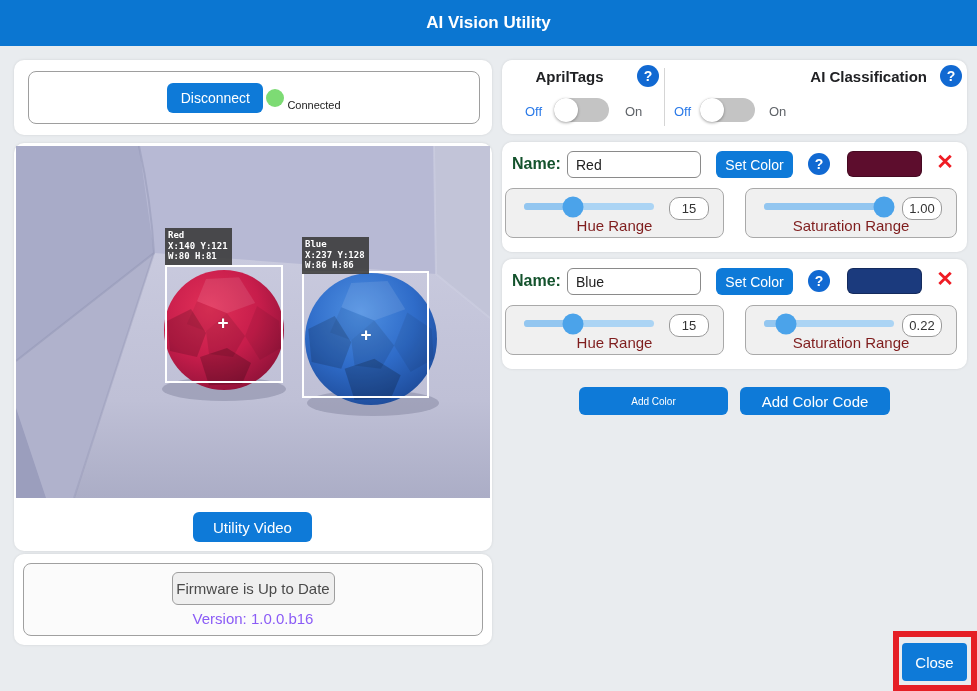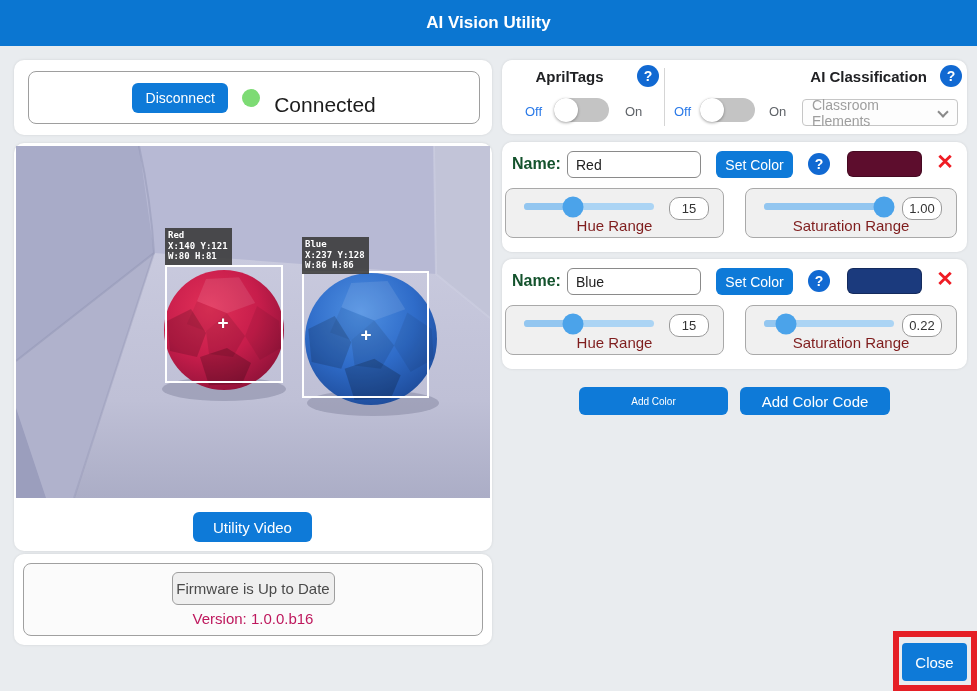--- a/index.html
+++ b/index.html
@@ -8,48 +8,48 @@
 
   .titlebar { position:absolute; left:0; top:0; width:977px; height:46px; background:#0b76d1;
               color:#fff; font-size:17px; font-weight:bold; text-align:center; line-height:46px; }
 
   .card { position:absolute; background:#fff; border-radius:10px; box-shadow:0 0 3px rgba(0,0,0,.10); }
 
   
   .conn-card { left:14px; top:60px; width:478px; height:75px; }
   .conn-box { position:absolute; left:14px; top:11px; width:452px; height:53px;
               border:1px solid #9e9e9e; border-radius:8px;
-              display:flex; align-items:center; justify-content:center; gap:14px; }
+              display:flex; align-items:center; justify-content:center; gap:3px; }
   .btn { display:flex; align-items:center; justify-content:center; background:#0e7ad8; color:#fff;
          border:none; border-radius:6px; font-size:14px; font-family:"Liberation Sans",sans-serif;
          cursor:pointer; }
   .disconnect-btn { width:96px; height:30px; }
   .status-dot { width:18px; height:18px; border-radius:50%; background:#7ddb74; }
-  .conn-text { font-size:21px; color:#1c1c1c;margin-top:14px; }
+  .conn-text { font-size:11px; color:#1c1c1c;margin-top:14px; }
 
   
   .cam-card { left:14px; top:143px; width:478px; height:408px; }
   .video { position:absolute; left:2px; top:3px; width:474px; height:352px; overflow:hidden; background:#b7b9d4; }
   .video svg { position:absolute; left:0; top:0; }
   .bbox { position:absolute; border:2px solid #fff; }
   .det-label { position:absolute; background:rgba(60,60,60,.9); color:#fff;
                font-family:"DejaVu Sans Mono", monospace; font-size:9px; font-weight:bold;
                line-height:10.5px; padding:2px 4px 3px 3px; white-space:pre; }
   .cross { position:absolute; color:#fff; font-size:19px; font-weight:bold; line-height:16px;
            width:16px; text-align:center; text-shadow:0 0 1px rgba(0,0,0,.4); }
   .freeze-btn { position:absolute; left:179px; top:369px; width:119px; height:30px; font-size:15px; }
 
   
   .fw-card { left:14px; top:554px; width:478px; height:91px; }
   .fw-box { position:absolute; left:9px; top:9px; width:460px; height:73px; background:#fbfbfb;
             border:1px solid #a0a0a0; border-radius:8px;
             display:flex; flex-direction:column; align-items:center; justify-content:center; gap:5px; }
   .fw-btn { width:163px; height:33px; background:#efefef; border:1px solid #9e9e9e; border-radius:6px;
             color:#4a4a4a; font-size:15px; display:flex; align-items:center; justify-content:center; cursor:pointer; }
-  .fw-version { font-size:15px; color:#be185d; }
+  .fw-version { font-size:15px; color:#8b5cf6; }
 
   
   .tog-card { left:502px; top:60px; width:465px; height:74px; }
   .tog-divider { position:absolute; left:162px; top:8px; width:1px; height:58px; background:#d5d5d5; }
   .sec-title { position:absolute; font-size:15px; font-weight:bold; color:#202124; top:8px; }
   .april-title { left:0px; width:135px; text-align:center; }
   .ai-title { left:170px; width:255px; text-align:right; }
   .help { position:absolute; width:22px; height:22px; border-radius:50%; background:#1169d2; color:#fff;
           font-size:14px; font-weight:bold; display:flex; align-items:center; justify-content:center; cursor:pointer; }
   .off-lbl { position:absolute; font-size:13px; color:#2979e8; top:44px; }
@@ -181,24 +181,20 @@
   </div>
   <div class="on-lbl" style="left:123px;">On</div>
 
   <div class="sec-title ai-title">AI Classification</div>
   <div class="help" style="left:438px; top:5px;">?</div>
   <div class="off-lbl" style="left:172px;">Off</div>
   <div class="toggle" style="left:198px;">
     <div class="knob"></div>
   </div>
   <div class="on-lbl" style="left:267px;">On</div>
-  <div class="dropdown">
-    <span>Classroom Elements</span>
-    <span class="chev"></span>
-  </div>
 </div>
 
 <div class="card color-card" style="top:142px;">
   <div class="name-lbl">Name:</div>
   <input class="name-input" type="text" value="Red" style="">
   <button class="btn setcolor-btn">Set Color</button>
   <div class="help" style="left:306px; top:11px;">?</div>
   <div class="swatch" style="background-color: rgb(93, 13, 45);"></div>
   <div class="del-x">✕</div>
   <div class="slider-box hue-box">

